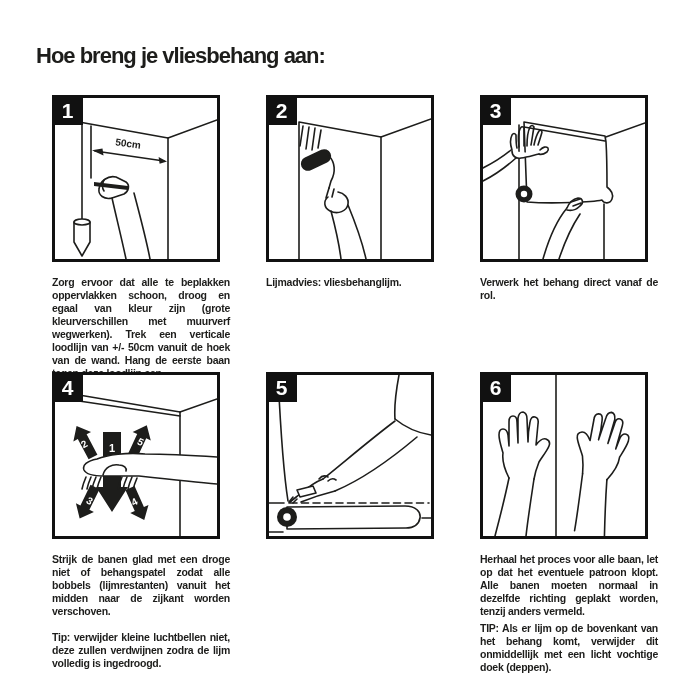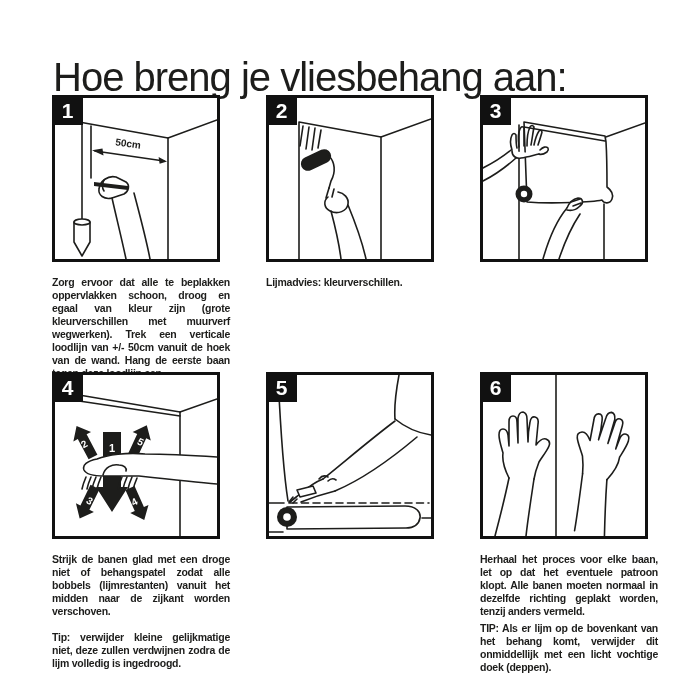--- a/index.html
+++ b/index.html
@@ -1,18 +1,18 @@
 <!DOCTYPE html>
 <html><head>
 <meta charset="utf-8">
 <style>
   html,body{margin:0;padding:0;background:#ffffff;}
   body{width:700px;height:700px;position:relative;overflow:hidden;
        font-family:"Liberation Sans",sans-serif;color:#1d1d1b;}
-  .page-title{position:absolute;left:53px;top:28px;font-size:40px;font-weight:400;
+  .page-title{position:absolute;left:36px;top:28px;font-size:22px;font-weight:700;
               letter-spacing:-1px;white-space:nowrap;}
   .step{position:absolute;width:178px;}
   .panel{position:relative;width:168px;height:167px;border:3px solid #111;
          box-sizing:border-box;margin:0;background:#fff;}
   .panel svg{display:block;}
   .badge{position:absolute;left:-3px;top:-3px;width:31px;height:30px;background:#111;
          color:#fff;font-size:21px;font-weight:700;display:flex;align-items:center;
          justify-content:center;line-height:1;}
   .caption{margin-top:14px;width:178px;font-size:10.5px;line-height:13px;font-weight:700;
            text-align:justify;letter-spacing:-0.25px;color:#1d1d1b;}
@@ -80,21 +80,21 @@
       <path class="ln" d="M60,90 L57,100"></path>
       <path class="ln" d="M65,91 L63,99"></path>
       <path class="ln" d="M62,113 C66,128 70,145 72,161"></path>
       <path class="ln" d="M79,107 C86,124 93,143 97,161"></path>
     </svg>
     <div class="badge">
         <span>2</span>
       </div>
   </figure>
   <div class="caption">
-    <p>Lijmadvies: kleurverschillen.</p>
+    <p>Lijmadvies: vliesbehanglijm.</p>
   </div>
 </section>
 
 <section class="step" id="step3">
   <figure class="panel">
     <svg width="162" height="161" viewBox="0 0 162 161">
       <line class="ln" x1="36" y1="27" x2="36" y2="161"></line>
       <line class="ln" x1="121" y1="106" x2="121" y2="161"></line>
       <line class="ln" x1="120" y1="40" x2="162" y2="25"></line>
       <path class="white" d="M41,24 L122,38 L123,44 C124,60 124,78 124,89 C128,92 131,96 129,101 C127,106 121,106 119,102 C110,104 70,106 44,104 Z"></path>
@@ -112,20 +112,23 @@
       <path class="ln" d="M60,161 C66,140 74,122 84,110"></path>
       <path class="ln" d="M76,161 C82,143 89,128 97,116"></path>
       <path class="white" d="M84,110 C86,105 90,101 95,100 C100,100 101,105 97,108 C93,112 88,113 84,112"></path>
       <path class="ln" d="M88,104 L97,101"></path>
       <path class="ln" d="M90,108 L98,105"></path>
     </svg>
     <div class="badge">
         <span>3</span>
       </div>
   </figure>
+  <div class="caption">
+    <p>Verwerk het behang direct vanaf de rol.</p>
+  </div>
 </section>
 
 <section class="step" id="step4">
   <figure class="panel">
     <svg width="162" height="161" viewBox="0 0 162 161">
       <defs>
         <polygon id="p4arr" points="-5,0 -5,-23 -10,-23 0,-35 10,-23 5,-23 5,0"></polygon>
       </defs>
       <line class="ln" x1="24" y1="20" x2="125" y2="37"></line>
       <line class="ln" x1="24" y1="26" x2="125" y2="41"></line>
@@ -151,21 +154,21 @@
       <text x="84" y="70" font-size="10" fill="#ffffff" text-anchor="middle" transform="rotate(27 84 70)">5</text>
       <text x="33" y="129" font-size="10" fill="#ffffff" text-anchor="middle" transform="rotate(30 33 129)">3</text>
       <text x="81" y="130" font-size="10" fill="#ffffff" text-anchor="middle" transform="rotate(-28 81 130)">4</text>
     </svg>
     <div class="badge">
         <span>4</span>
       </div>
   </figure>
   <div class="caption">
     <p>Strijk de banen glad met een droge niet of behangspatel zodat alle bobbels (lijmrestanten) vanuit het midden naar de zijkant worden verschoven.</p>
-    <p>Tip: verwijder kleine gelijkmatige niet, deze zullen verdwijnen zodra de lijm volledig is ingedroogd.</p>
+    <p>Tip: verwijder kleine luchtbellen niet, deze zullen verdwijnen zodra de lijm volledig is ingedroogd.</p>
   </div>
 </section>
 
 <section class="step" id="step5">
   <figure class="panel">
     <svg width="162" height="161" viewBox="0 0 162 161">
       <path class="ln" d="M9,0 C11,42 13,88 19,126"></path>
       <line class="ln" x1="0" y1="128" x2="15" y2="128"></line>
       <line class="ln" x1="0" y1="157" x2="14" y2="157"></line>
       <line class="ln" x1="153" y1="143" x2="162" y2="143"></line>
@@ -200,16 +203,16 @@
         <path class="ln" d="M26,103 C22,122 17,142 12,161"></path>
         <path class="ln" d="M51,104 C48,124 45,143 43,161"></path>
       </g>
       <use href="#p6hand" transform="translate(158,0) scale(-1,1) rotate(-16 36 75)"></use>
     </svg>
     <div class="badge">
         <span>6</span>
       </div>
   </figure>
   <div class="caption tight">
-    <p>Herhaal het proces voor elke baan, let op dat het eventuele patroon klopt. Alle banen moeten normaal in dezelfde richting geplakt worden, tenzij anders vermeld.</p>
+    <p>Herhaal het proces voor alle baan, let op dat het eventuele patroon klopt. Alle banen moeten normaal in dezelfde richting geplakt worden, tenzij anders vermeld.</p>
     <p>TIP: Als er lijm op de bovenkant van het behang komt, verwijder dit onmiddellijk met een licht vochtige doek (deppen).</p>
   </div>
 </section>
 
 </body></html>

